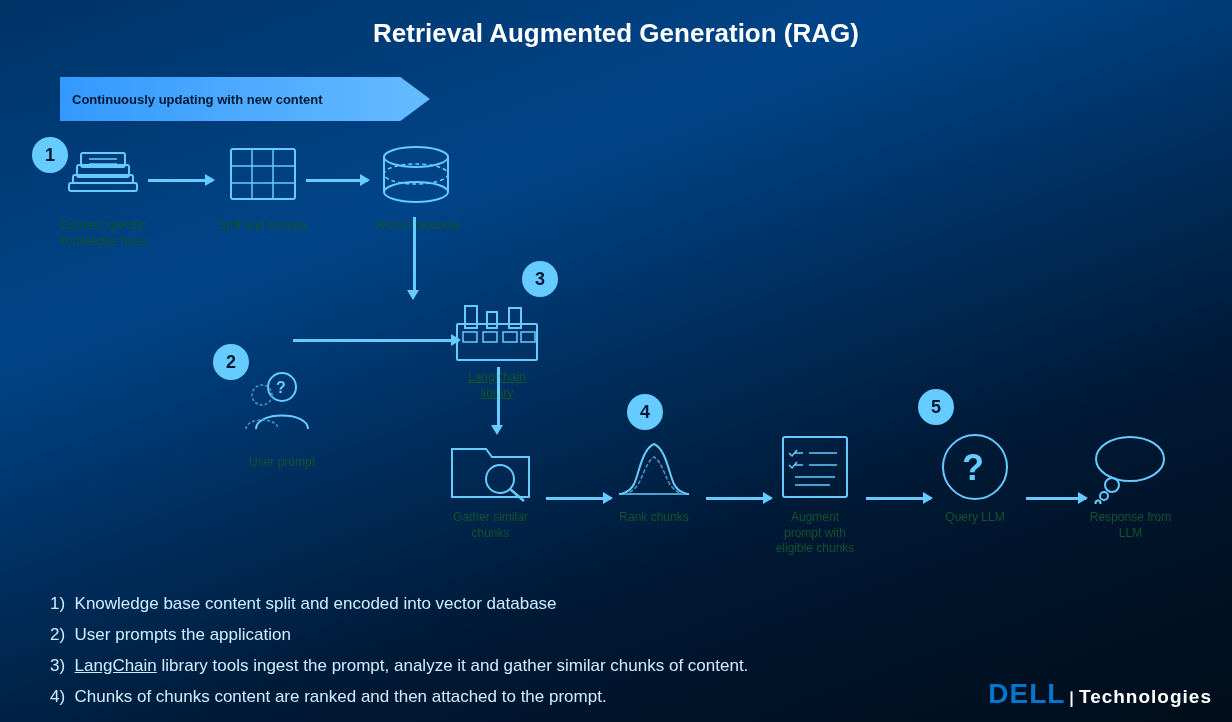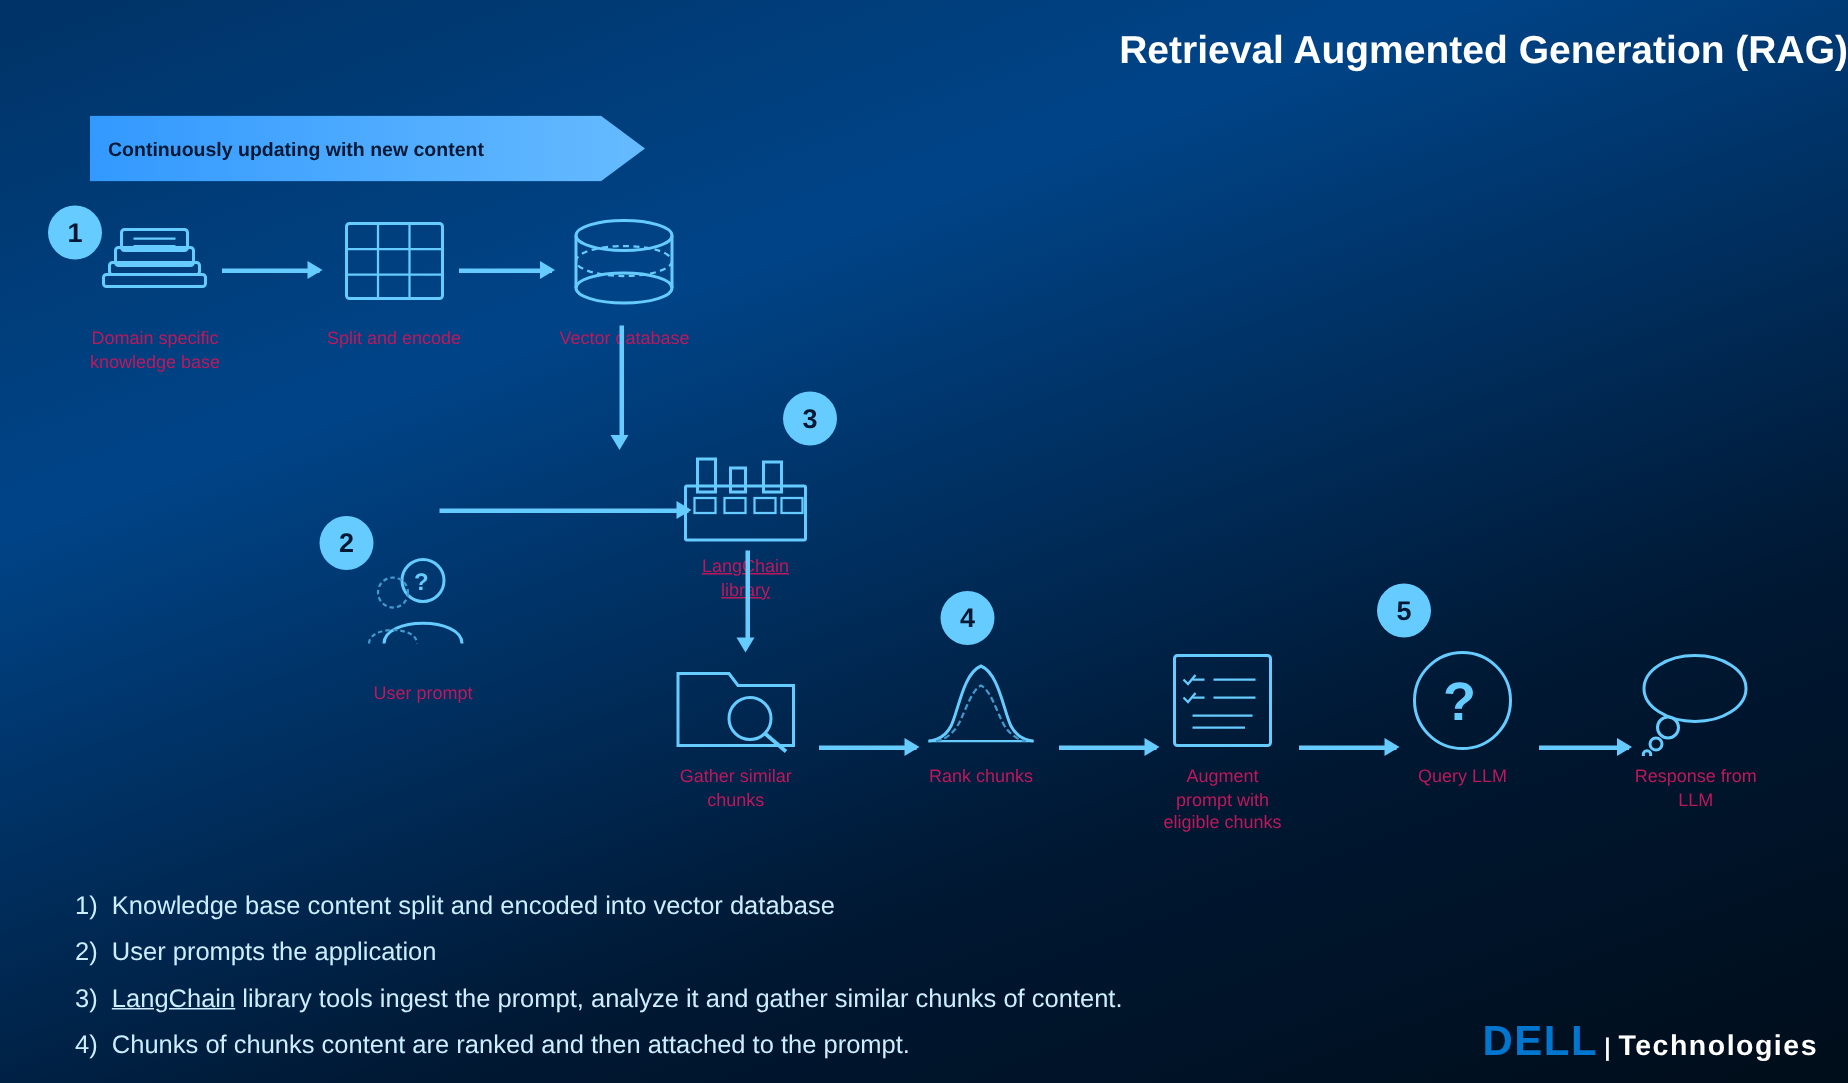--- a/index.html
+++ b/index.html
@@ -8,21 +8,21 @@
       height: 722px;
       background: linear-gradient(160deg, #003366 0%, #004488 30%, #001833 70%, #000d1a 100%);
       font-family: Arial, sans-serif;
       color: #ffffff;
       overflow: hidden;
       position: relative;
     }
 
     
     .title {
-      text-align: right;
+      text-align: center;
       font-size: 26px;
       font-weight: bold;
       padding-top: 18px;
       color: #ffffff;
     }
 
     
     .diagram {
       position: relative;
       width: 100%;
@@ -66,21 +66,21 @@
     .icon-block {
       position: absolute;
       display: flex;
       flex-direction: column;
       align-items: center;
       text-align: center;
     }
 
     .icon-label {
       font-size: 12px;
-      color: #be185d;
+      color: #14532d;
       margin-top: 6px;
       text-align: center;
       line-height: 1.3;
     }
 
     
     svg {
       color: #66ccff;
     }
 

